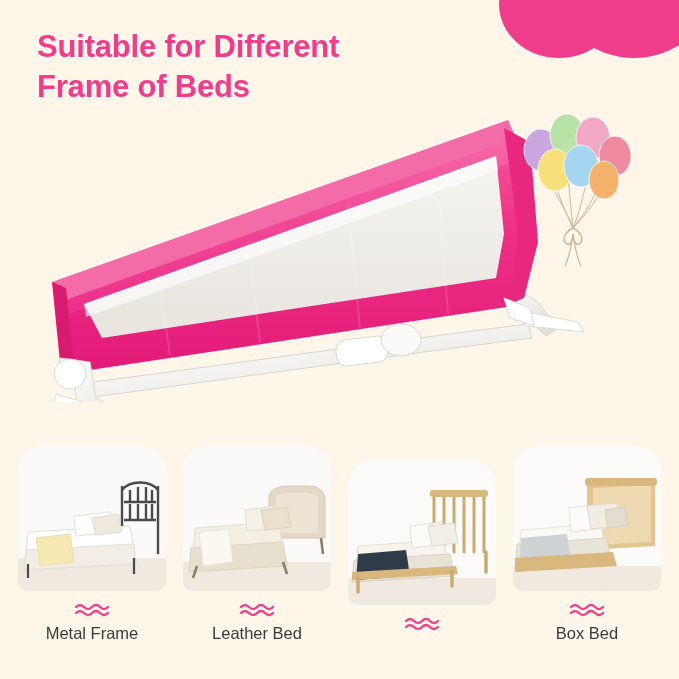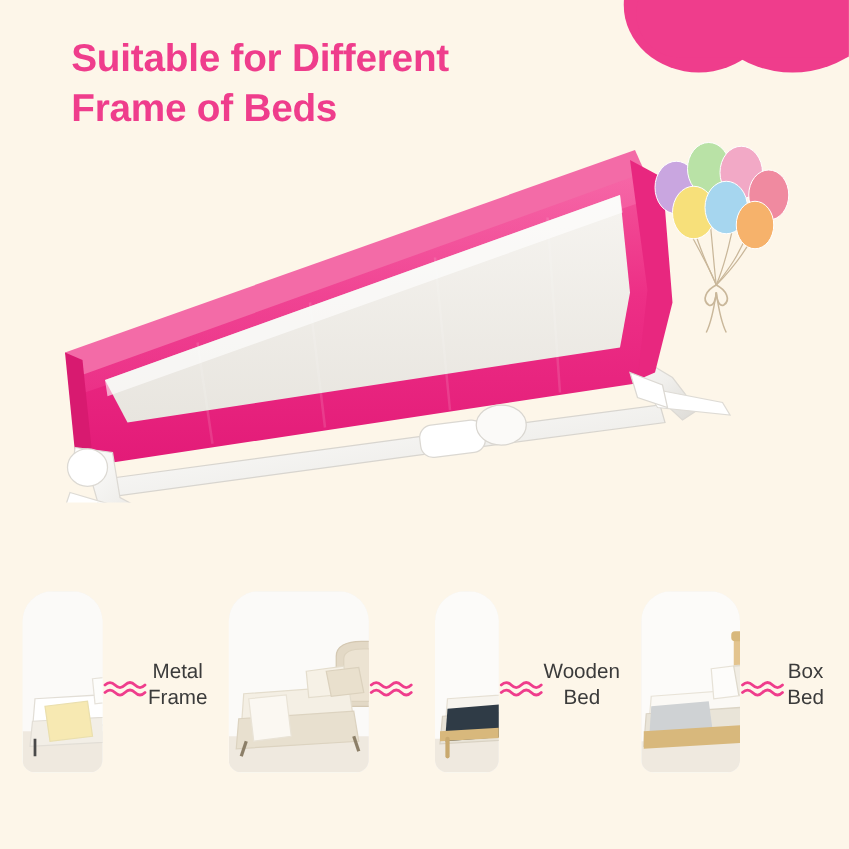--- a/index.html
+++ b/index.html
@@ -44,21 +44,20 @@
   .headline {
     position: absolute;
     left: 37px;
     top: 27px;
     z-index: 4;
     color: #ef3d8c;
     font-size: 31px;
     font-weight: bold;
     line-height: 1.28;
     letter-spacing: -0.2px;
-    margin-left: 20px;
   }
   .headline div { white-space: nowrap; }
 
   
   .balloons {
     position: absolute;
     right: 38px;
     top: 108px;
     width: 130px;
     height: 160px;
@@ -84,21 +83,21 @@
     height: 250px;
     display: flex;
     justify-content: space-between;
     padding: 0 18px;
     box-sizing: border-box;
     z-index: 3;
   }
   .card {
     width: 148px;
     display: flex;
-    flex-direction: row;
+    flex-direction: column;
     align-items: center;
     justify-content: center;
   }
   .card-photo {
     width: 148px;
     height: 145px;
     background: #ffffff;
     border-radius: 24px 24px 10px 10px;
     overflow: hidden;
     position: relative;
@@ -296,20 +295,24 @@
             <line x1="138" y1="92" x2="140" y2="108"></line>
           </g>
         </svg>
       </div>
       <div class="card-wave">
         <svg width="36" height="14" viewBox="0 0 36 14">
           <path d="M2,4 q4,-4 8,0 t8,0 t8,0 t8,0" fill="none" stroke="#ef3d8c" stroke-width="2.2" stroke-linecap="round"></path>
           <path d="M2,10 q4,-4 8,0 t8,0 t8,0 t8,0" fill="none" stroke="#ef3d8c" stroke-width="2.2" stroke-linecap="round"></path>
         </svg>
       </div>
+      <div class="card-label">
+        <span>Leather Bed</span>
+        <span class="l2"></span>
+      </div>
     </div>
 
     <div class="card">
       <div class="card-photo">
         <svg width="148" height="145" viewBox="0 0 148 145" xmlns="http://www.w3.org/2000/svg">
           <rect width="148" height="145" fill="#fcfbf9"></rect>
           <rect x="0" y="118" width="148" height="27" fill="#efe9df"></rect>
 
           <g stroke="#c9a96e" stroke-width="3" stroke-linecap="round">
             <line x1="86" y1="34" x2="86" y2="92"></line>
@@ -336,24 +339,20 @@
             <line x1="138" y1="92" x2="138" y2="112"></line>
           </g>
         </svg>
       </div>
       <div class="card-wave">
         <svg width="36" height="14" viewBox="0 0 36 14">
           <path d="M2,4 q4,-4 8,0 t8,0 t8,0 t8,0" fill="none" stroke="#ef3d8c" stroke-width="2.2" stroke-linecap="round"></path>
           <path d="M2,10 q4,-4 8,0 t8,0 t8,0 t8,0" fill="none" stroke="#ef3d8c" stroke-width="2.2" stroke-linecap="round"></path>
         </svg>
       </div>
-      <div class="card-label">
-        <span>Wooden Bed</span>
-        <span class="l2"></span>
-      </div>
     </div>
 
     <div class="card">
       <div class="card-photo">
         <svg width="148" height="145" viewBox="0 0 148 145" xmlns="http://www.w3.org/2000/svg">
           <rect width="148" height="145" fill="#fcfbf9"></rect>
           <rect x="0" y="120" width="148" height="25" fill="#efe9df"></rect>
 
           <path d="M74,36 L142,32 L142,100 L74,104 Z" fill="#e3c48f"></path>
           <path d="M80,42 L138,39 L138,96 L80,99 Z" fill="#eed9b0"></path>

